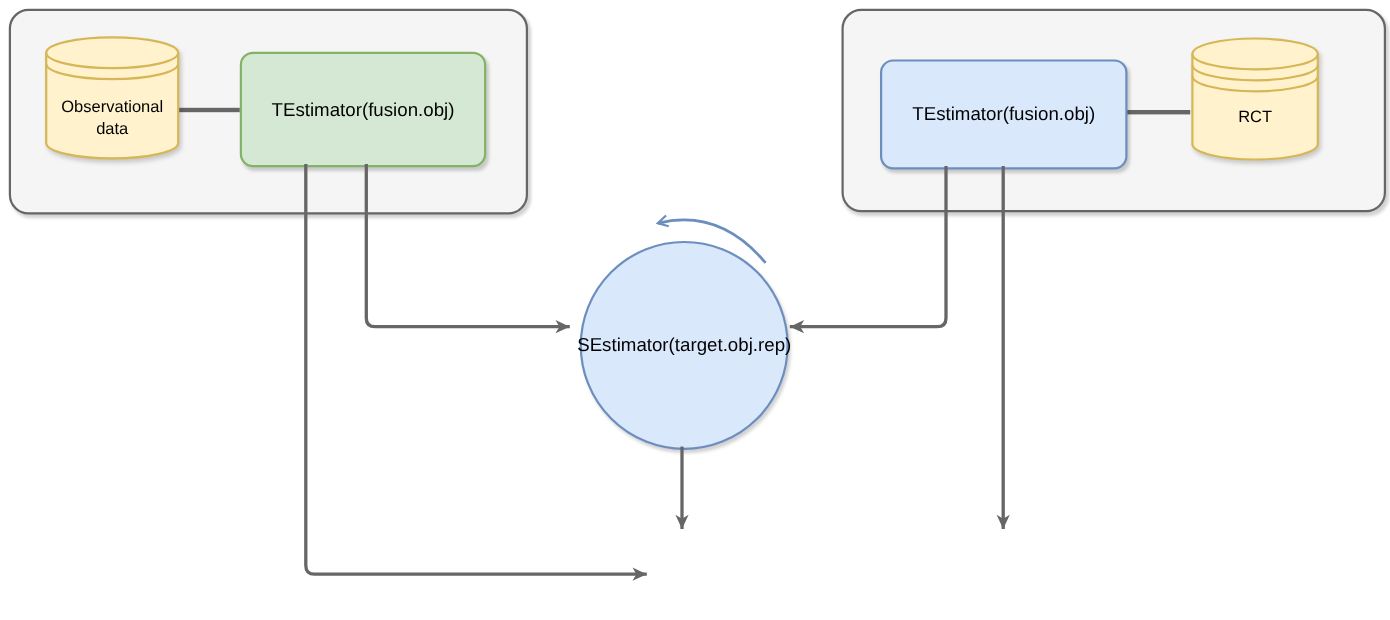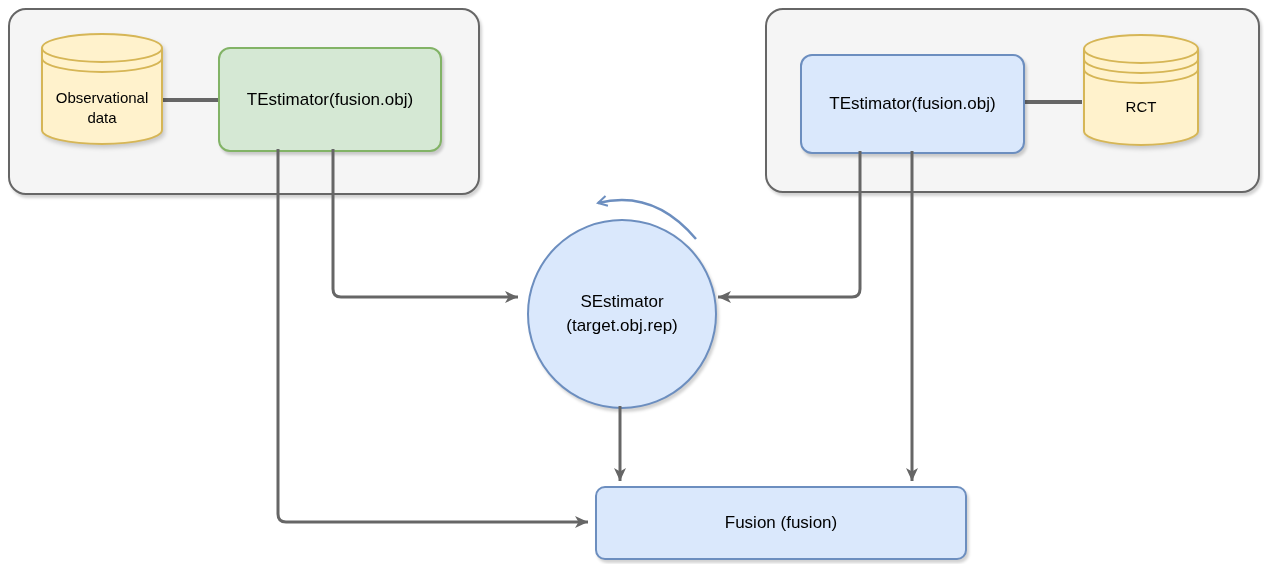--- a/index.html
+++ b/index.html
@@ -35,21 +35,21 @@
     z-index: 3;
   }
   .green-box { background: #d5e8d4; border-color: #82b366; }
   .blue-box  { background: #dae8fc; border-color: #6c8ebf; }
   .circle-node {
     position: absolute;
     border-radius: 50%;
     background: #dae8fc;
     border: 2px solid #6c8ebf;
     display: flex;
-    flex-direction: column;
+    flex-direction: row;
     align-items: center;
     justify-content: center;
     text-align: center;
     font-size: 17px;
     line-height: 1.4;
     box-shadow: 2px 3px 3px rgba(0,0,0,0.18);
     z-index: 3;
   }
   .cylinder { position: absolute; z-index: 3; }
   .cylinder svg { position: absolute; left: 0; top: 0; overflow: visible;
@@ -109,23 +109,20 @@
     <div class="cyl-label" style="top:64px;">
       <div>RCT</div>
     </div>
   </div>
 
   <div class="circle-node" style="left:527px; top:219px; width:186px; height:186px;">
     <div>SEstimator</div>
     <div>(target.obj.rep)</div>
   </div>
 
-  <div class="node-box blue-box" style="left:595px; top:486px; width:368px; height:70px; border-radius:10px;">
-    <div>Fusion (fusion)</div>
-  </div>
 
   <svg class="arrows-layer" width="1264" height="564" viewBox="0 0 1264 564">
     <defs>
       <marker id="ah" markerUnits="userSpaceOnUse" markerWidth="18" markerHeight="18" refX="15" refY="9" orient="auto">
         <path d="M2,3 L15,9 L2,15 L5.5,9 Z" fill="#666666"></path>
       </marker>
       <marker id="ahb" markerUnits="userSpaceOnUse" markerWidth="16" markerHeight="16" refX="12" refY="8" orient="auto">
         <path d="M3,3 L12,8 L3,13" fill="none" stroke="#6c8ebf" stroke-width="2"></path>
       </marker>
     </defs>

